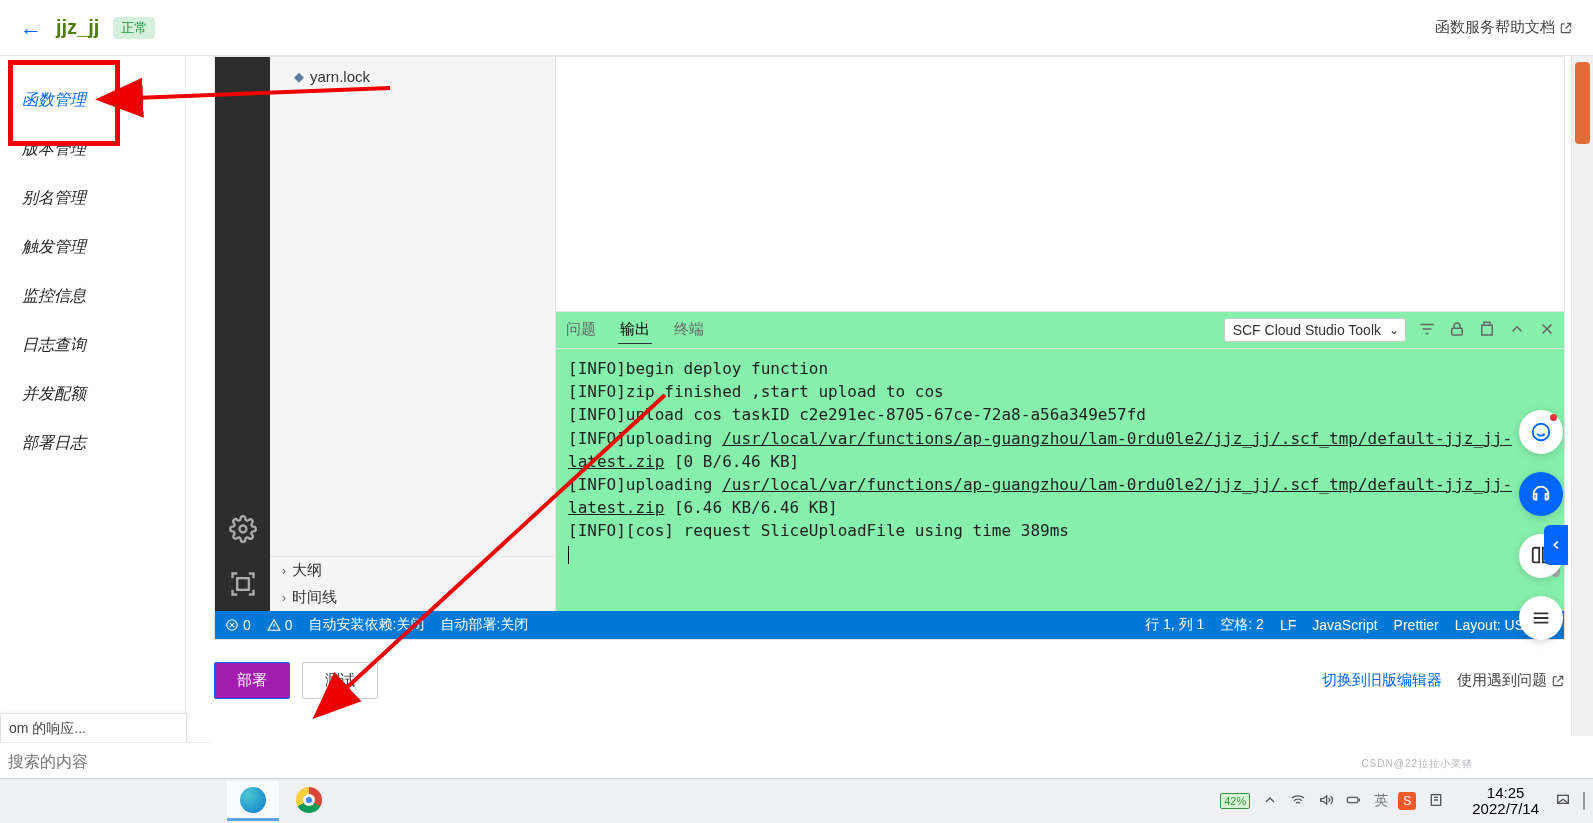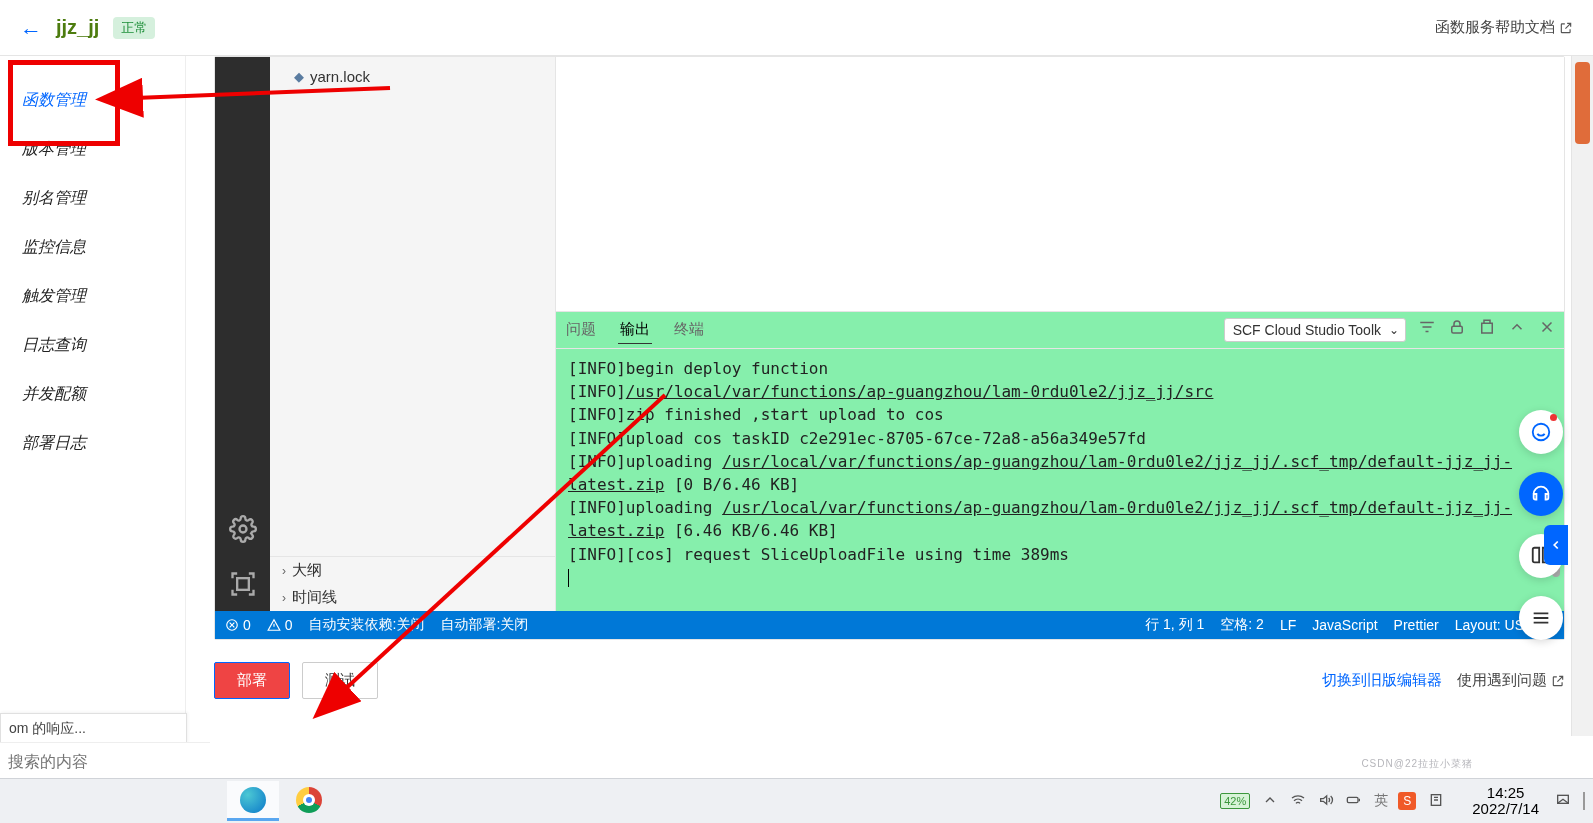--- a/index.html
+++ b/index.html
@@ -154,21 +154,21 @@
     .terminal-tabs {
       display: flex;
       align-items: center;
       padding: 4px 8px;
       border-bottom: 1px solid #e5e5e5;
       justify-content: space-between;
     }
     .tab-left { display: flex; gap: 20px; font-size: 15px; color: #666; }
     .tab-left span { cursor: pointer; padding: 4px 2px; }
     .tab-left .active { color: #000; border-bottom: 1px solid #333; }
-    .tab-right { display: flex; align-items: flex-start; gap: 12px; }
+    .tab-right { display: flex; align-items: flex-end; gap: 12px; }
     .term-select {
       border: 1px solid #ccc;
       border-radius: 3px;
       padding: 3px 24px 3px 8px;
       font-size: 14px;
       color: #333;
       background: #fff;
       position: relative;
       cursor: pointer;
     }
@@ -224,21 +224,21 @@
       align-items: center;
       justify-content: space-between;
     }
     .action-left { display: flex; gap: 12px; }
     .btn {
       padding: 8px 22px;
       font-size: 15px;
       border-radius: 2px;
       cursor: pointer;
     }
-    .btn-primary { background: #ef4444; color: #fff; border: 1px solid #0066ff; }
+    .btn-primary { background: #a21caf; color: #fff; border: 1px solid #0066ff; }
     .btn-default { background: #fff; color: #333; border: 1px solid #ccc; }
     .action-right { display: flex; gap: 15px; font-size: 15px; }
     .link-blue { color: #0066ff; cursor: pointer; }
     .link-grey { color: #444; cursor: pointer; display: flex; align-items: center; gap: 4px; }
 
     .bottom-small-label {
       position: absolute;
       left: 0;
       top: 713px;
       width: 187px;
@@ -387,22 +387,22 @@
     </a>
   </div>
 </div>
 
 <div class="main">
 
   <div class="sidebar">
     <div class="sidebar-item active"><span>函数管理</span></div>
     <div class="sidebar-item"><span>版本管理</span></div>
     <div class="sidebar-item"><span>别名管理</span></div>
+    <div class="sidebar-item"><span>触发管理</span></div>
     <div class="sidebar-item"><span>监控信息</span></div>
-    <div class="sidebar-item"><span>触发管理</span></div>
     <div class="sidebar-item"><span>日志查询</span></div>
     <div class="sidebar-item"><span>并发配额</span></div>
     <div class="sidebar-item"><span>部署日志</span></div>
   </div>
 
   <div class="content">
     <div class="editor-wrap">
       <div class="editor-top">
         <div class="activity-bar">
           <span class="activity-icon">
@@ -464,21 +464,20 @@
                 <span class="term-icon"><svg viewBox="0 0 24 24" fill="none" stroke="currentColor" stroke-width="2">
                       <path d="M6 15l6-6 6 6"></path>
                     </svg></span>
                 <span class="term-icon"><svg viewBox="0 0 24 24" fill="none" stroke="currentColor" stroke-width="2">
                       <path d="M6 6l12 12M18 6L6 18"></path>
                     </svg></span>
               </div>
             </div>
             <div class="terminal-content">
               <div><span>[INFO]begin deploy function</span></div>
-              <div><span>[INFO]</span><span class="ul">/usr/local/var/functions/ap-guangzhou/lam-0rdu0le2/jjz_jj/src</span></div>
               <div><span>[INFO]zip finished ,start upload to cos</span></div>
               <div><span>[INFO]upload cos taskID c2e291ec-8705-67ce-72a8-a56a349e57fd</span></div>
               <div><span>[INFO]uploading </span><span class="ul">/usr/local/var/functions/ap-guangzhou/lam-0rdu0le2/jjz_jj/.scf_tmp/default-jjz_jj-latest.zip</span><span> [0 B/6.46 KB]</span></div>
               <div><span>[INFO]uploading </span><span class="ul">/usr/local/var/functions/ap-guangzhou/lam-0rdu0le2/jjz_jj/.scf_tmp/default-jjz_jj-latest.zip</span><span> [6.46 KB/6.46 KB]</span></div>
               <div><span>[INFO][cos] request SliceUploadFile using time 389ms</span></div>
               <div><span class="cursor"></span></div>
               <div class="term-scrollbar"></div>
             </div>
           </div>
         </div>

